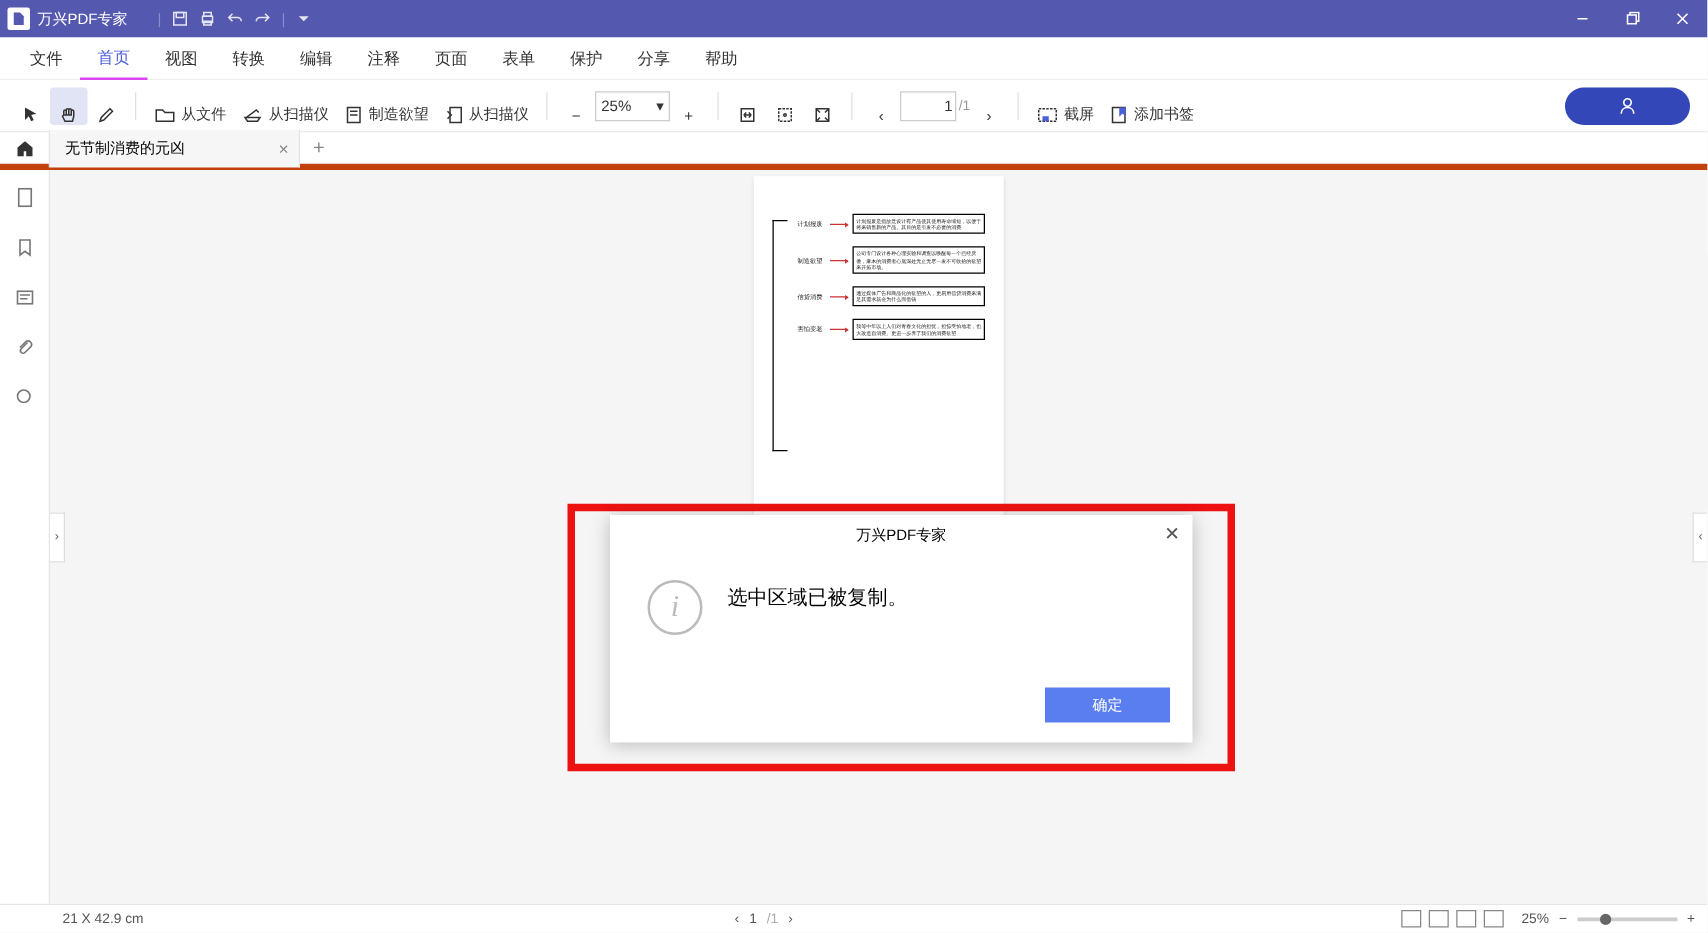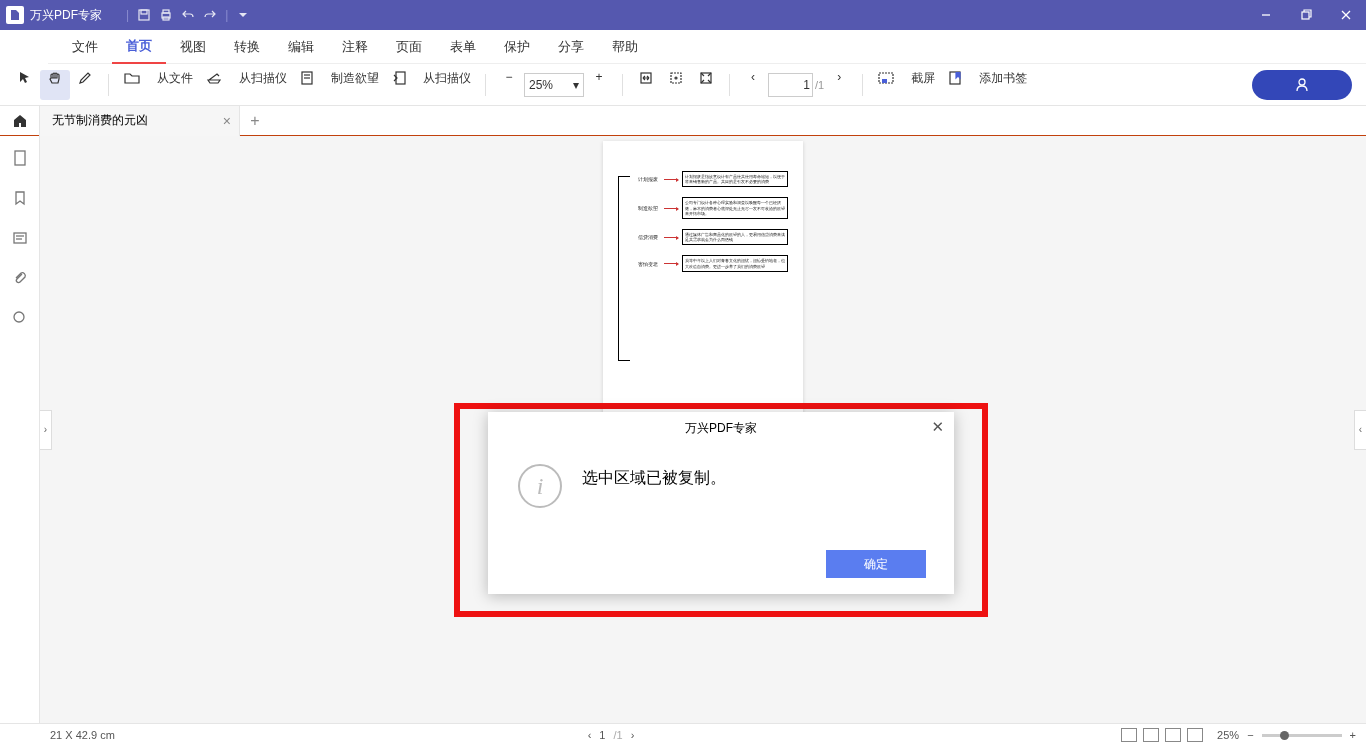--- a/index.html
+++ b/index.html
@@ -6,36 +6,36 @@
 body { width: 1366px; height: 746px; overflow: hidden; background: #fff; position: relative; }
 
 .titlebar { height: 30px; background: #5558af; display: flex; align-items: center; color: #fff; font-size: 12px; }
 .titlebar .logo { width: 18px; height: 18px; background: #fff; margin: 0 6px 0 6px; border-radius: 2px; display: flex; align-items: center; justify-content: center; color: #5558af; font-weight: bold; font-size: 12px; }
 .titlebar .title { margin-right: 20px; }
 .titlebar .qa-sep { color: #8a8cd0; margin: 0 4px; }
 .titlebar .qa-icon { width: 22px; height: 22px; display: flex; align-items: center; justify-content: center; cursor: pointer; opacity: 0.85; }
 .titlebar .spacer { flex: 1; }
 .titlebar .win-btn { width: 40px; height: 30px; display: flex; align-items: center; justify-content: center; cursor: pointer; }
 
-.menubar { height: 34px; background: #fff; display: flex; align-items: center; padding: 0 10px; border-bottom: 1px solid #eee; font-size: 13px; margin-left: 48px; }
+.menubar { height: 34px; background: #fff; display: flex; align-items: center; padding: 0 10px; border-bottom: 1px solid #eee; font-size: 13px; }
 .menubar .menu-item { padding: 0 14px; height: 34px; display: flex; align-items: center; cursor: pointer; color: #333; }
-.menubar .menu-item.active { color: #4a5fd8; border-bottom: 2px solid #ef4444; font-weight: 700; }
+.menubar .menu-item.active { color: #4a5fd8; border-bottom: 2px solid #d946ef; font-weight: 400; }
 
 .toolbar { height: 42px; background: #fff; display: flex; align-items: center; padding: 0 10px; border-bottom: 1px solid #e5e5e5; font-size: 12px; color: #333; }
-.toolbar .tool-btn { height: 30px; padding: 0 6px; display: flex; align-items: flex-start; cursor: pointer; gap: 16px; border-radius: 3px; }
+.toolbar .tool-btn { height: 30px; padding: 0 6px; display: flex; align-items: flex-end; cursor: pointer; gap: 4px; border-radius: 3px; }
 .toolbar .tool-btn.icon-only { width: 30px; justify-content: center; padding: 0; }
 .toolbar .tool-btn.selected { background: #e0e4f5; }
 .toolbar .vsep { width: 1px; height: 22px; background: #e0e0e0; margin: 0 8px; }
 .toolbar .zoom-box { width: 60px; height: 24px; border: 1px solid #ccc; display: flex; align-items: center; padding: 0 4px; font-size: 12px; justify-content: space-between; }
 .toolbar .page-box { width: 45px; height: 24px; border: 1px solid #ccc; text-align: right; padding: 0 2px; font-size: 12px; display: flex; align-items: center; justify-content: flex-end; }
 .toolbar .page-total { color: #999; font-size: 11px; margin-left: 2px; }
 .toolbar .spacer { flex: 1; }
 .toolbar .user-btn { width: 100px; height: 30px; background: #3347b8; border-radius: 15px; display: flex; align-items: center; justify-content: center; color: #fff; margin-right: 4px; }
 
-.tabbar { height: 30px; background: #fff; display: flex; align-items: center; border-bottom: 1px solid #c2410c; }
+.tabbar { height: 30px; background: #fff; display: flex; align-items: center; border-bottom: 5px solid #c2410c; }
 .tabbar .home-tab { width: 40px; height: 30px; display: flex; align-items: center; justify-content: center; border-right: 1px solid #e5e5e5; }
 .tabbar .doc-tab { height: 30px; padding: 0 30px 0 12px; display: flex; align-items: center; border-right: 1px solid #e5e5e5; font-size: 12px; position: relative; background: #f6f6f6; min-width: 200px; }
 .tabbar .doc-tab .close { position: absolute; right: 8px; color: #888; cursor: pointer; font-size: 14px; }
 .tabbar .new-tab { width: 30px; display: flex; align-items: center; justify-content: center; color: #888; cursor: pointer; font-size: 16px; }
 
 .workarea { position: absolute; top: 136px; left: 0; right: 0; bottom: 23px; display: flex; }
 .sidepanel { width: 40px; background: #fff; border-right: 1px solid #e5e5e5; display: flex; flex-direction: column; align-items: center; padding-top: 12px; gap: 20px; }
 .sidepanel .side-icon { width: 20px; height: 20px; display: flex; align-items: center; justify-content: center; color: #666; cursor: pointer; }
 
 .canvas { flex: 1; background: #f5f5f5; position: relative; overflow: hidden; }
@@ -53,21 +53,21 @@
 .doc-row .box { flex: 1; border: 1px solid #000; padding: 2px; font-size: 4px; line-height: 1.3; }
 
 .red-frame { position: absolute; left: 414px; top: 267px; width: 534px; height: 214px; border: 6px solid #e11; pointer-events: none; }
 
 .dialog { position: absolute; left: 448px; top: 276px; width: 466px; height: 182px; background: #fff; box-shadow: 0 2px 14px rgba(0,0,0,0.25); }
 .dialog .dlg-header { height: 32px; display: flex; align-items: center; justify-content: center; font-size: 12px; position: relative; }
 .dialog .dlg-close { position: absolute; right: 10px; top: 6px; font-size: 15px; color: #555; cursor: pointer; }
 .dialog .dlg-body { display: flex; align-items: flex-start; padding: 20px 30px; gap: 20px; }
 .dialog .dlg-icon { width: 44px; height: 44px; border: 2px solid #bbb; border-radius: 50%; display: flex; align-items: center; justify-content: center; color: #bbb; font-style: italic; font-size: 24px; font-family: serif; }
 .dialog .dlg-msg { font-size: 16px; padding-top: 4px; }
-.dialog .dlg-footer { position: absolute; bottom: 16px; right: 28px; }
+.dialog .dlg-footer { position: absolute; bottom: 16px; right: 18px; }
 .dialog .dlg-ok { width: 100px; height: 28px; background: #5a7df0; color: #fff; border: none; font-size: 12px; cursor: pointer; }
 
 .statusbar { position: absolute; bottom: 0; left: 0; right: 0; height: 23px; background: #fff; border-top: 1px solid #e5e5e5; display: flex; align-items: center; font-size: 11px; color: #555; padding: 0 10px; }
 .statusbar .spacer { flex: 1; }
 .statusbar .page-nav { display: flex; align-items: center; gap: 8px; }
 .statusbar .view-icons { display: flex; gap: 6px; margin: 0 14px; }
 .statusbar .vi { width: 16px; height: 14px; border: 1px solid #888; cursor: pointer;}
 .statusbar .zoom-ctrl { display: flex; align-items: center; gap: 8px; }
 .statusbar .zoom-slider { width: 80px; height: 3px; background: #ccc; position: relative; }
 .statusbar .zoom-slider::after { content: ""; position: absolute; left: 18px; top: -3px; width: 9px; height: 9px; background: #666; border-radius: 50%; }

